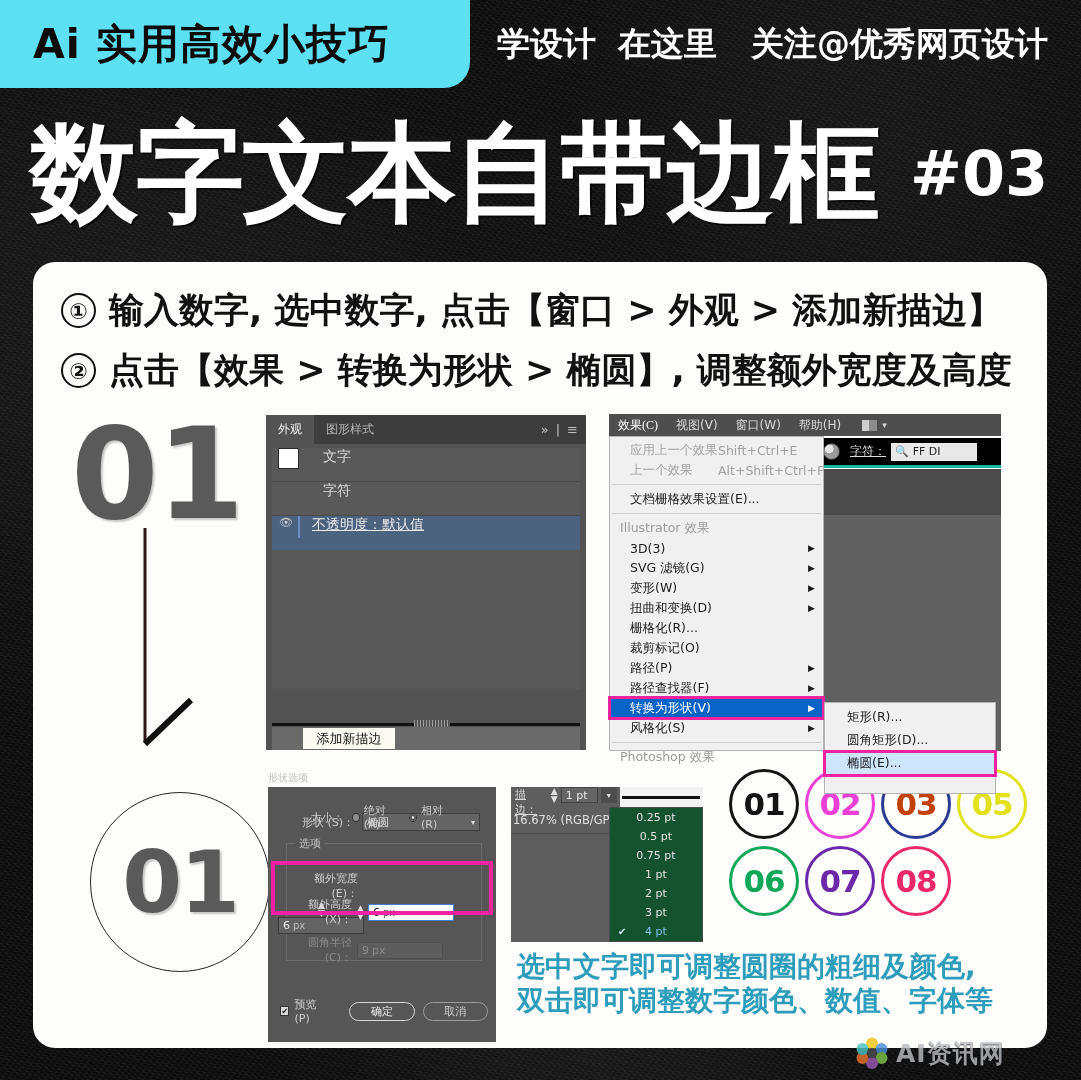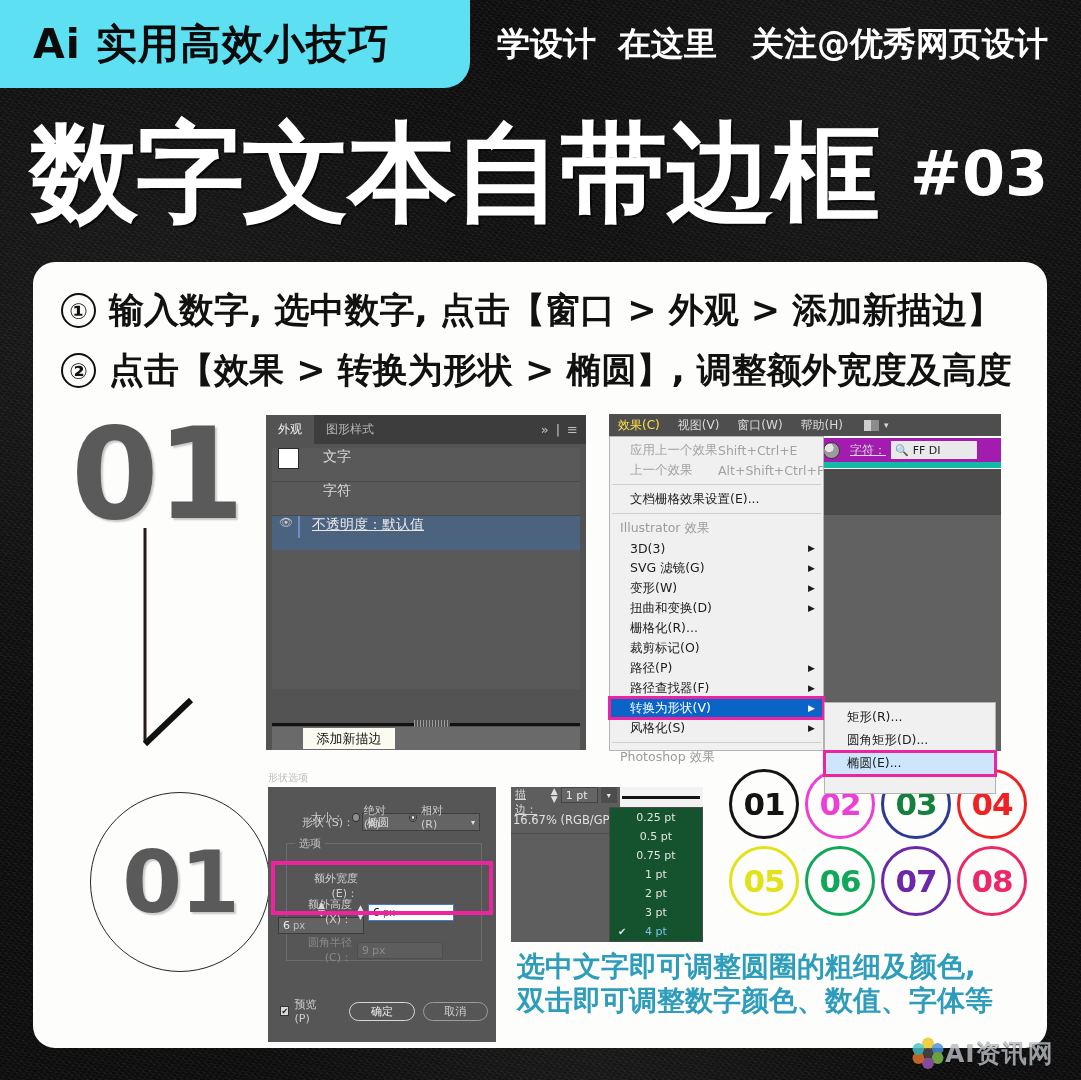--- a/index.html
+++ b/index.html
@@ -173,28 +173,28 @@
   
   #effects-wrap {
     position:absolute; left:576px; top:152px; width:392px; height:337px;
     font-family:"DejaVu Sans","Liberation Sans",sans-serif;
   }
   #fx-menubar {
     position:absolute; left:0; top:0; width:392px; height:22px;
     background:#4e4e4e; display:flex; align-items:center; color:#d8d8d8; font-size:12px;
   }
   .fx-mb-item { padding:0 9px; }
-  #fx-mb-effect { color:#fde047; }
+  #fx-mb-effect { color:#ffffff;font-family:Liberation Serif, serif; }
   #fx-mb-icons { margin-left:12px; display:flex; align-items:center; gap:5px; }
   .fx-mb-sq { width:15px; height:11px; background:linear-gradient(90deg,#cfcfcf 0 45%, #8c8c8c 45% 100%); }
 
   #fx-toolbar2 {
     position:absolute; left:200px; top:24px; width:192px; height:30px;
-    background:#a21caf; display:flex; align-items:center; color:#dadada; font-size:12px;
-    border-bottom:6px solid #14b8a6;
+    background:#000000; display:flex; align-items:center; color:#dadada; font-size:12px;
+    border-bottom:3px solid #14b8a6;
   }
   #fx-canvas-a { position:absolute; left:200px; top:55px; width:192px; height:46px; background:#4b4b4b; }
   #fx-canvas-b { position:absolute; left:200px; top:101px; width:192px; height:236px; background:#616161; }
   #fx-globe { width:17px; height:17px; border-radius:50%;
     background:radial-gradient(circle at 35% 32%, #e5e5e5 0 30%, #9b9b9b 31% 100%);
     margin-left:14px; border:1px solid #3a3a3a; }
   #fx-charlabel { margin-left:10px; text-decoration:underline; }
   #fx-searchbox {
     margin-left:5px; height:18px; background:#e9e9e9; color:#222;
     display:flex; align-items:center; padding:0 4px; font-size:11px; gap:4px;
@@ -336,22 +336,22 @@
   
   #blue-note {
     position:absolute; left:484px; top:688px; width:530px;
     color:#2d9dbb; font-size:28px; font-weight:bold; line-height:1.22;
     font-family:"DejaVu Sans","Liberation Sans",sans-serif;
   }
   .blue-line { white-space:nowrap; }
 
   
   #watermark {
-    position:absolute; left:911px; top:1033px; height:40px;
-    display:flex; align-items:center; opacity:.82;
+    position:absolute; left:855px; top:1033px; height:40px;
+    display:flex; align-items:center; gap:7px; opacity:.82;
   }
   #wm-text {
     color:#b8bcc0; font-size:25px; font-weight:bold; letter-spacing:1px;
     font-family:"DejaVu Sans","Liberation Sans",sans-serif;
     text-shadow:0 1px 1px rgba(0,0,0,.8);
   }
 </style>
 </head>
 <body>
 
@@ -596,24 +596,21 @@
   </div>
 
   <div id="num-grid">
     <div class="num-cell">
       <div class="num-circle" id="nc0" style="color: rgb(20, 20, 20); border: 3px solid rgb(20, 20, 20);">01</div>
     </div>
     <div class="num-cell">
       <div class="num-circle" id="nc1" style="color: rgb(236, 63, 214); border: 3px solid rgb(236, 63, 214);">02</div>
     </div>
     <div class="num-cell">
-      <div class="num-circle" id="nc2" style="color: #15803d; border: 3px solid rgb(43, 58, 147);">03</div>
-    </div>
-    <div class="num-cell">
-      <div class="num-circle" id="nc3" style="color: rgb(238, 34, 34); border: 3px solid rgb(238, 34, 34);">04</div>
+      <div class="num-circle" id="nc2" style="color: #c2410c; border: 3px solid rgb(43, 58, 147);">03</div>
     </div>
     <div class="num-cell">
       <div class="num-circle" id="nc4" style="color: rgb(226, 226, 27); border: 3px solid rgb(226, 226, 27);">05</div>
     </div>
     <div class="num-cell">
       <div class="num-circle" id="nc5" style="color: rgb(17, 167, 90); border: 3px solid rgb(17, 167, 90);">06</div>
     </div>
     <div class="num-cell">
       <div class="num-circle" id="nc6" style="color: rgb(107, 40, 168); border: 3px solid rgb(107, 40, 168);">07</div>
     </div>

